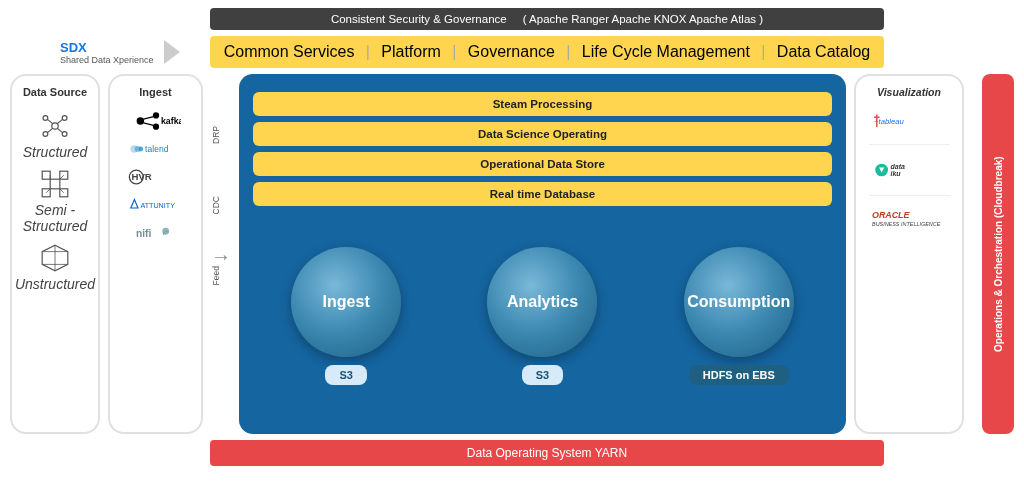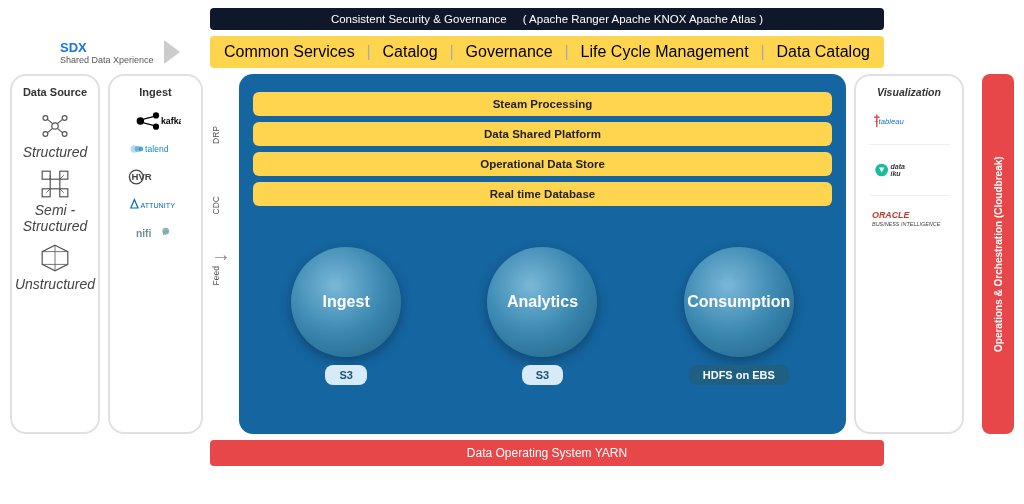--- a/index.html
+++ b/index.html
@@ -15,21 +15,21 @@
 
     .main-container {
       width: 1024px;
       height: 504px;
       position: relative;
       padding: 8px 10px;
     }
 
     
     .top-bar {
-      background: #0f172a;
+      background: #404040;
       color: white;
       text-align: center;
       padding: 5px 10px;
       border-radius: 4px;
       font-size: 11.5px;
       margin-bottom: 6px;
       position: relative;
       margin-left: 200px;
       margin-right: 130px;
     }
@@ -281,21 +281,21 @@
     <div class="sdx-label-wrapper">
       <div>
         <div class="sdx-title">SDX</div>
         <div class="sdx-subtitle">Shared Data Xperience</div>
       </div>
       <div class="arrow-chevron"></div>
     </div>
     <div class="sdx-services-bar">
       <span>Common Services</span>
       <span class="sdx-separator">|</span>
-      <span>Catalog</span>
+      <span>Platform</span>
       <span class="sdx-separator">|</span>
       <span>Governance</span>
       <span class="sdx-separator">|</span>
       <span>Life Cycle Management</span>
       <span class="sdx-separator">|</span>
       <span>Data Catalog</span>
     </div>
   </div>
 
   <div class="content-row">
@@ -393,21 +393,21 @@
       <div style="position:absolute; right:-22px; top:120px; writing-mode:vertical-rl; transform:rotate(180deg); font-size:8.5px; color:#555; line-height:1.4;">CDC</div>
       <div style="position:absolute; right:-22px; top:190px; writing-mode:vertical-rl; transform:rotate(180deg); font-size:8.5px; color:#555; line-height:1.4;">Feed</div>
     </div>
 
     <div style="display:flex; align-items:center; justify-content:center; width:20px;">
       <span style="font-size:20px; color:#888;">→</span>
     </div>
 
     <div class="center-panel">
       <div class="yellow-bar">Steam Processing</div>
-      <div class="yellow-bar">Data Shared Platform</div>
+      <div class="yellow-bar">Data Science Operating</div>
       <div class="yellow-bar">Operational Data Store</div>
       <div class="yellow-bar">Real time Database</div>
 
       <div class="circles-row">
         <div class="circle-item">
           <div class="circle">Ingest</div>
           <div class="circle-badge">S3</div>
         </div>
         <div class="circle-item">
           <div class="circle">Analytics</div>

